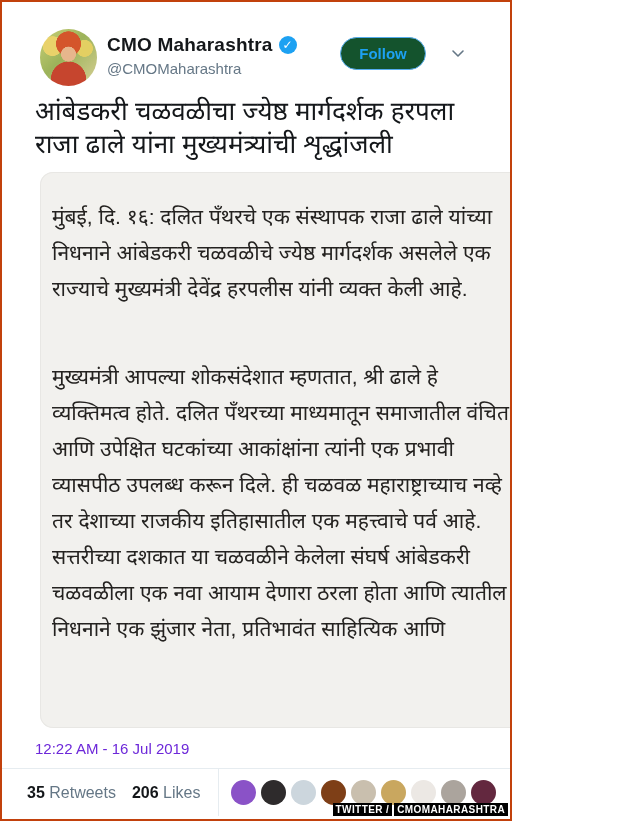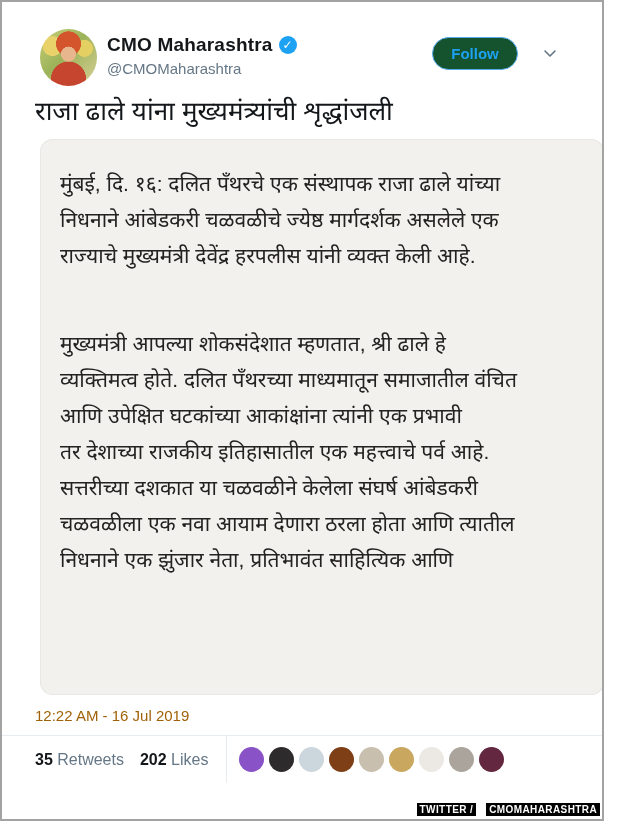--- a/index.html
+++ b/index.html
@@ -3,23 +3,23 @@
 <meta charset="utf-8">
 <style>
   * { box-sizing: border-box; margin: 0; padding: 0; }
   body {
     font-family: "Liberation Sans", "DejaVu Sans", sans-serif;
     background: #ffffff;
     margin: 0;
   }
   .frame {
     position: relative;
-    width: 604px;
+    width: 512px;
     height: 821px;
-    border: 2px solid #a3a3a3;
+    border: 2px solid #c2410c;
     background: #ffffff;
     overflow: hidden;
   }
 
   
   .header {
     display: flex;
     align-items: flex-start;
     padding: 27px 38px 0 38px;
   }
@@ -90,43 +90,43 @@
 
   
   .photo {
     margin: 11px 38px 0 38px;
     width: 564px;
     height: 556px;
     border-radius: 13px;
     background: #f2f1ee;
     box-shadow: inset 0 0 0 1px #e8e7e4;
     overflow: hidden;
-    padding: 27px 22px 0 20px;
+    padding: 27px 22px 0 12px;
     color: #242220;
     font-size: 21px;
     line-height: 36px;
   }
   .photo .para + .para { margin-top: 52px; }
 
   
   .timestamp {
     margin: 12px 0 0 33px;
     font-size: 15px;
-    color: #a16207;
+    color: #6d28d9;
   }
   .h-divider {
     margin-top: 11px;
     height: 1px;
     background: #e6ecf0;
   }
   .stats-row {
     display: flex;
     align-items: center;
     height: 47px;
-    padding-left: 33px;
+    padding-left: 25px;
   }
   .stat { font-size: 16px; color: #657786; white-space: nowrap; }
   .stat b { color: #14171a; font-weight: bold; }
   .stat + .stat { margin-left: 16px; }
   .v-divider {
     width: 1px;
     height: 47px;
     background: #e6ecf0;
     margin-left: 18px;
   }
@@ -141,21 +141,21 @@
     border-radius: 50%;
     flex: 0 0 auto;
   }
 
   
   .watermark {
     position: absolute;
     right: 2px;
     bottom: 3px;
     display: flex;
-    gap: 10px;
+    gap: 2px;
   }
   .watermark span {
     background: #000000;
     color: #ffffff;
     font-size: 10px;
     font-weight: bold;
     letter-spacing: 0.4px;
     padding: 1px 3px;
   }
 </style>
@@ -175,47 +175,49 @@
     </div>
     <button class="follow-button">Follow</button>
     <span class="chevron">
       <svg width="20" height="20" viewBox="0 0 20 20" fill="none">
         <polyline points="5,8 10,13 15,8" stroke="#657786" stroke-width="1.6" fill="none" stroke-linecap="round" stroke-linejoin="round"></polyline>
       </svg>
     </span>
   </div>
 
   <div class="headline">
+    <div>आंबेडकरी चळवळीचा ज्येष्ठ मार्गदर्शक हरपला</div>
     <div>राजा ढाले यांना मुख्यमंत्र्यांची शृद्धांजली</div>
   </div>
 
   <div class="photo">
     <div class="para">
       <div>मुंबई, दि. १६:  दलित पँथरचे एक संस्थापक राजा ढाले यांच्या</div>
       <div>निधनाने आंबेडकरी चळवळीचे ज्येष्ठ मार्गदर्शक असलेले एक</div>
       <div>राज्याचे मुख्यमंत्री देवेंद्र हरपलीस यांनी व्यक्त केली आहे.</div>
     </div>
     <div class="para">
       <div>मुख्यमंत्री आपल्या शोकसंदेशात म्हणतात, श्री ढाले हे</div>
       <div>व्यक्तिमत्व होते. दलित पँथरच्या माध्यमातून समाजातील वंचित</div>
       <div>आणि उपेक्षित घटकांच्या आकांक्षांना त्यांनी एक प्रभावी</div>
+      <div>व्यासपीठ उपलब्ध करून दिले. ही चळवळ महाराष्ट्राच्याच नव्हे</div>
       <div>तर देशाच्या राजकीय इतिहासातील एक महत्त्वाचे पर्व आहे.</div>
       <div>सत्तरीच्या दशकात या चळवळीने केलेला संघर्ष आंबेडकरी</div>
       <div>चळवळीला एक नवा आयाम देणारा ठरला होता आणि त्यातील</div>
       <div>निधनाने एक झुंजार नेता, प्रतिभावंत साहित्यिक आणि</div>
     </div>
   </div>
 
   <div class="timestamp">12:22 AM - 16 Jul 2019</div>
 
   <div class="h-divider"></div>
 
   <div class="stats-row">
     <span class="stat"><b>35</b> <span>Retweets</span></span>
-    <span class="stat"><b>202</b> <span>Likes</span></span>
+    <span class="stat"><b>206</b> <span>Likes</span></span>
     <span class="v-divider"></span>
     <div class="likers">
       <span class="mini-avatar" style="background: rgb(138, 82, 199);"></span>
       <span class="mini-avatar" style="background: rgb(46, 43, 44);"></span>
       <span class="mini-avatar" style="background: rgb(204, 214, 221);"></span>
       <span class="mini-avatar" style="background: rgb(126, 63, 23);"></span>
       <span class="mini-avatar" style="background: rgb(201, 191, 174);"></span>
       <span class="mini-avatar" style="background: rgb(201, 167, 95);"></span>
       <span class="mini-avatar" style="background: rgb(236, 232, 228);"></span>
       <span class="mini-avatar" style="background: rgb(171, 164, 157);"></span>

